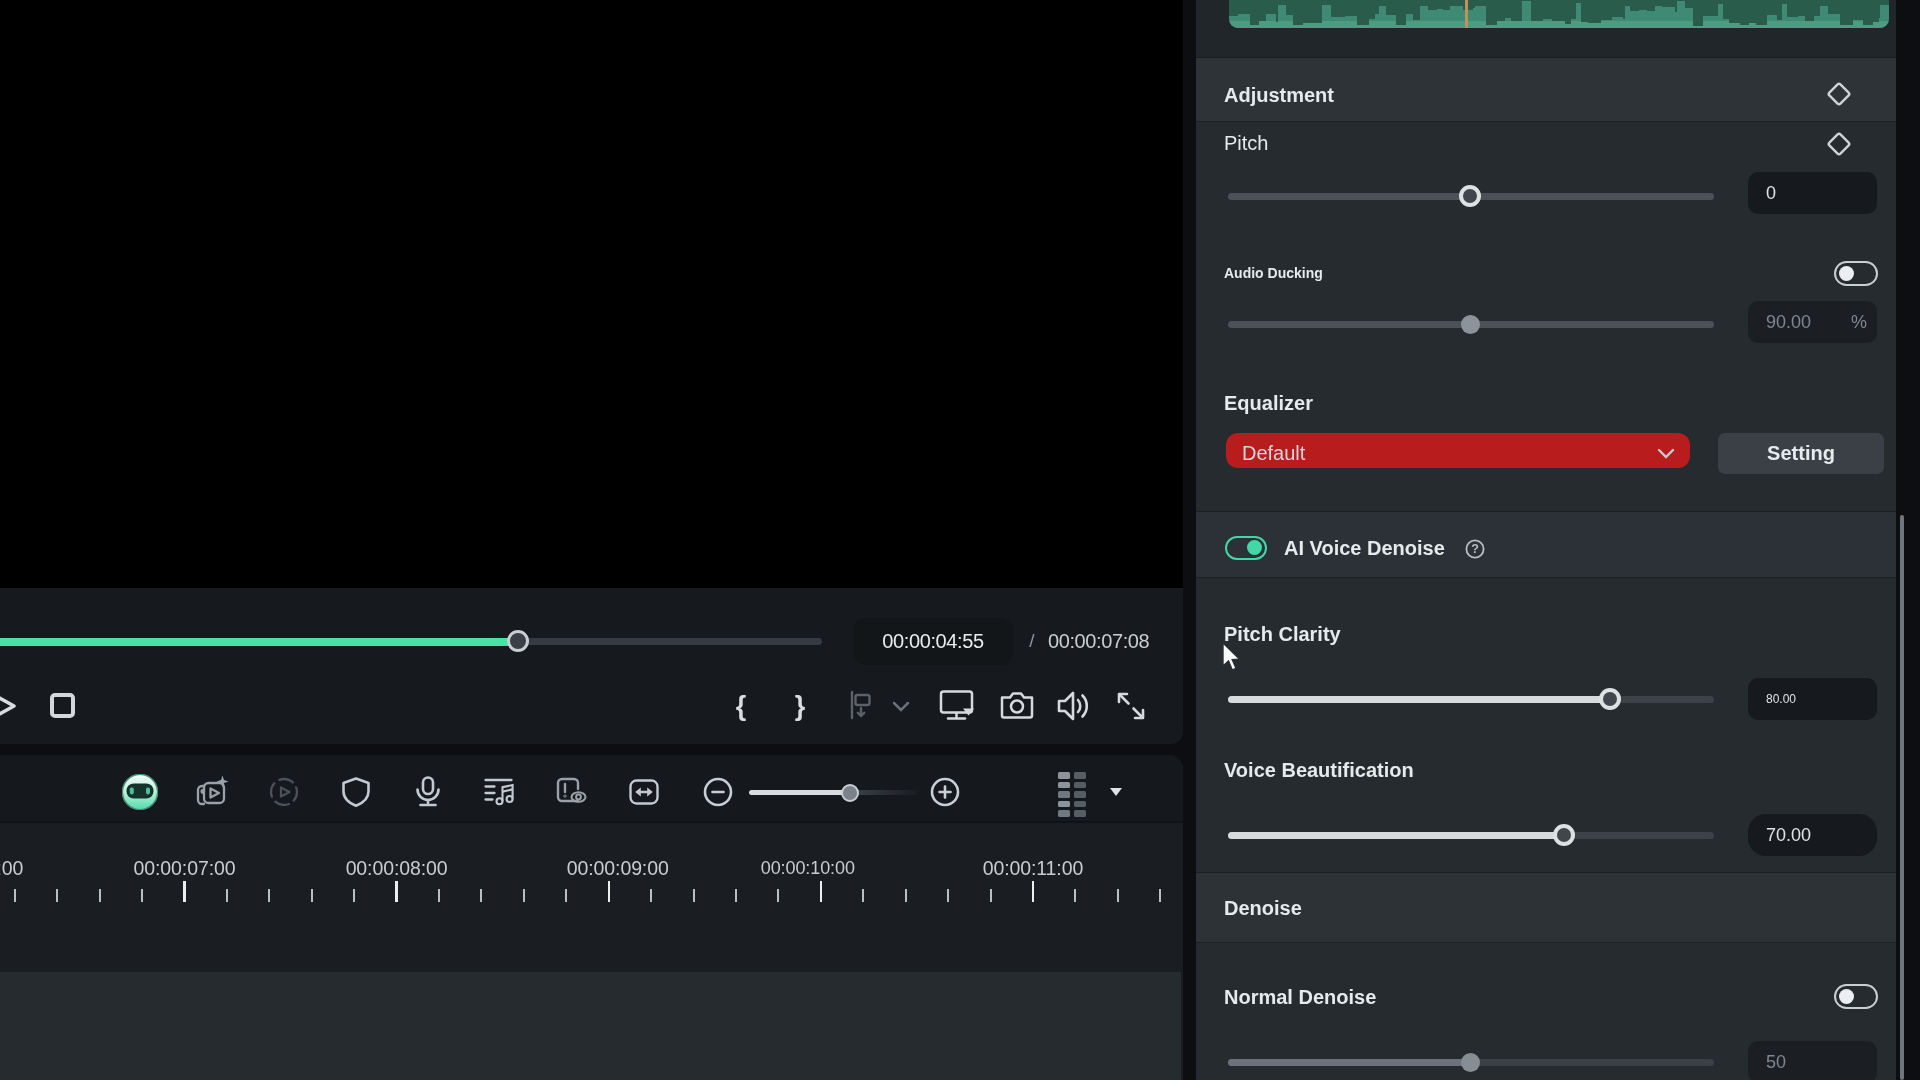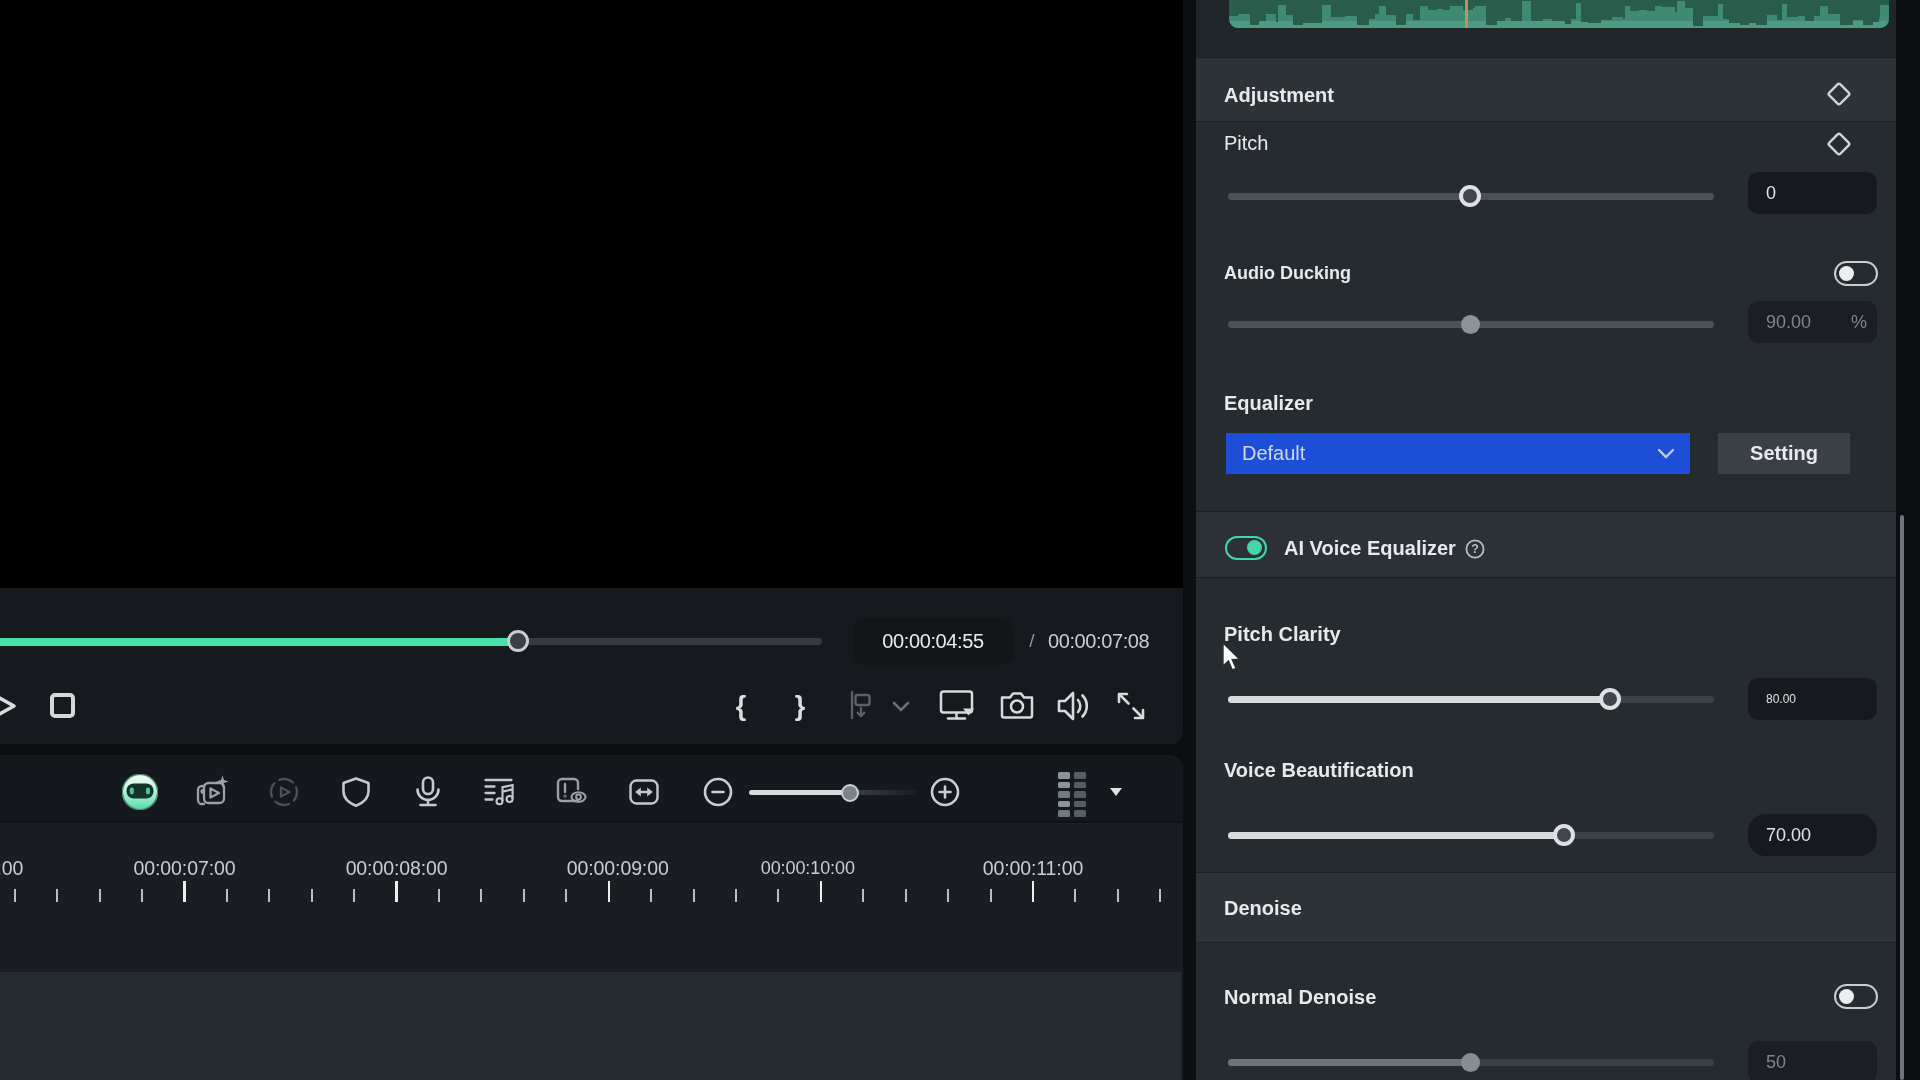--- a/index.html
+++ b/index.html
@@ -221,42 +221,42 @@
     </svg>
 <div style="position:absolute;left:1224px;top:129px;height:28px;line-height:28px;font-size:20px;font-weight:400;color:#e7eaec;letter-spacing:0px">Pitch</div>
 <svg width="32" height="32" viewBox="0 0 32 32" style="position:absolute;left:1823px;top:128px">
       <rect x="8.2" y="8.2" width="15.6" height="15.6" rx="2" fill="none" stroke="#ced3d7" stroke-width="2.4" transform="rotate(45 16 16)"></rect>
     </svg>
 <div style="position:absolute;left:1228px;top:192.5px;width:486px;height:7px;border-radius:4px;background:#4b5157"></div>
 <div style="position:absolute;left:1459.0px;top:185.0px;width:22px;height:22px;border-radius:50%;background:#40464c;border:4px solid #dde1e4;box-sizing:border-box"></div>
 <div style="position:absolute;left:1748px;top:172px;width:129px;height:42px;border-radius:10px;background:#16191d">
       <span style="position:absolute;left:18px;top:0;height:42px;line-height:42px;font-size:18px;color:#dfe3e6">0</span>
     </div>
-<div style="position:absolute;left:1224px;top:259px;height:28px;line-height:28px;font-size:18px;font-weight:700;color:#e7eaec;letter-spacing:0px">Audio Ducking</div>
+<div style="position:absolute;left:1224px;top:259px;height:28px;line-height:28px;font-size:14px;font-weight:700;color:#e7eaec;letter-spacing:0px">Audio Ducking</div>
 <div style="position:absolute;left:1834px;top:261px;width:44px;height:25px;border:2.2px solid #c9ced3;border-radius:13px;box-sizing:border-box">
       <div style="position:absolute;left:3px;top:2.8px;width:15px;height:15px;border-radius:50%;background:#eceff1"></div>
     </div>
 <div style="position:absolute;left:1228px;top:320.5px;width:486px;height:7px;border-radius:4px;background:#4b5157"></div>
 <div style="position:absolute;left:1460.5px;top:314.5px;width:19px;height:19px;border-radius:50%;background:#8d939a"></div>
 <div style="position:absolute;left:1748px;top:301px;width:129px;height:42px;border-radius:10px;background:#1b1f23">
       <span style="position:absolute;left:18px;top:0;height:42px;line-height:42px;font-size:18px;color:#80868c">90.00</span>
       <span style="position:absolute;right:10px;top:0;height:42px;line-height:42px;font-size:18px;color:#80868c">%</span>
     </div>
 <div style="position:absolute;left:1224px;top:389px;height:28px;line-height:28px;font-size:20px;font-weight:700;color:#e7eaec;letter-spacing:0px">Equalizer</div>
-<div style="position:absolute;left:1226px;top:433px;width:464px;height:41px;border-radius:0;background:#1d4ed8">
+<div style="position:absolute;left:1226px;top:433px;width:464px;height:35px;border-radius:12px;background:#b91c1c">
       <span style="position:absolute;left:16px;top:0;height:41px;line-height:41px;font-size:20px;color:#d3d7db">Default</span>
       <svg width="20" height="14" viewBox="0 0 20 14" style="position:absolute;right:14px;top:14px">
         <path d="M3,3 L10,10 L17,3" fill="none" stroke="#c6cbd0" stroke-width="2.4" stroke-linecap="round"></path>
       </svg>
     </div>
-<div style="position:absolute;left:1718px;top:433px;width:132px;height:41px;border-radius:0;background:#3a4046;text-align:center;line-height:41px;font-size:20px;font-weight:700;color:#e8ebee">Setting</div>
+<div style="position:absolute;left:1718px;top:433px;width:166px;height:41px;border-radius:7px;background:#3a4046;text-align:center;line-height:41px;font-size:20px;font-weight:700;color:#e8ebee">Setting</div>
 <div style="position:absolute;left:1225px;top:536px;width:42px;height:24px;border:2.2px solid #43d7a6;border-radius:12px;box-sizing:border-box">
       <div style="position:absolute;right:2.6px;top:2.4px;width:15px;height:15px;border-radius:50%;background:#43d7a6"></div>
     </div>
-<div style="position:absolute;left:1284px;top:534px;height:28px;line-height:28px;font-size:20px;font-weight:700;color:#e7eaec;letter-spacing:0px">AI Voice Equalizer</div>
+<div style="position:absolute;left:1284px;top:534px;height:28px;line-height:28px;font-size:20px;font-weight:700;color:#e7eaec;letter-spacing:0px">AI Voice Denoise</div>
 <svg width="22" height="22" viewBox="0 0 22 22" style="position:absolute;left:1464px;top:538px">
       <circle cx="11" cy="11" r="8.6" fill="none" stroke="#b9bec3" stroke-width="1.8"></circle>
       <text x="11" y="15.4" text-anchor="middle" font-size="12.5" font-weight="700" fill="#b9bec3" font-family="Liberation Sans">?</text>
     </svg>
 <div style="position:absolute;left:1224px;top:620px;height:28px;line-height:28px;font-size:20px;font-weight:700;color:#e7eaec;letter-spacing:0px">Pitch Clarity</div>
 <div style="position:absolute;left:1228px;top:695.5px;width:486px;height:7px;border-radius:4px;background:#3c4248"></div>
 <div style="position:absolute;left:1228px;top:695.5px;width:382px;height:7px;border-radius:4px;background:#d7dbde"></div>
 <div style="position:absolute;left:1599.0px;top:688.0px;width:22px;height:22px;border-radius:50%;background:#40464c;border:4px solid #dde1e4;box-sizing:border-box"></div>
 <div style="position:absolute;left:1748px;top:678px;width:129px;height:42px;border-radius:10px;background:#16191d">
       <span style="position:absolute;left:18px;top:0;height:42px;line-height:42px;font-size:12px;color:#dfe3e6">80.00</span>

